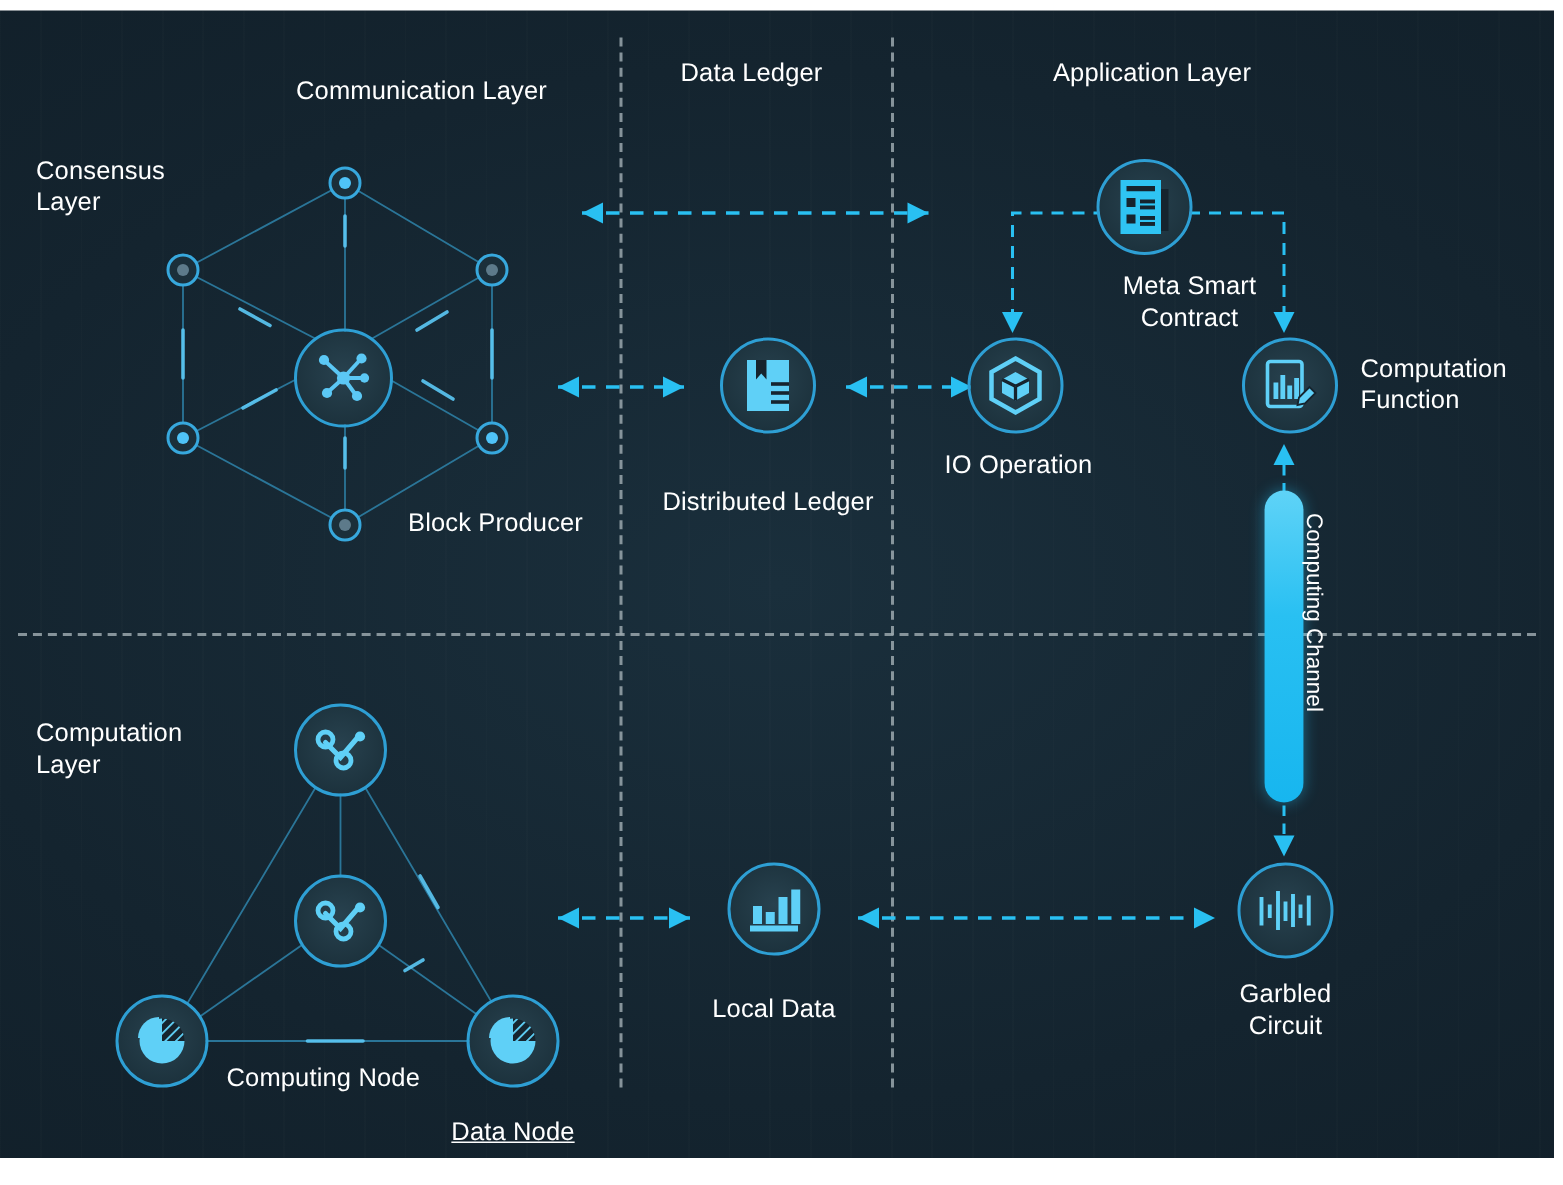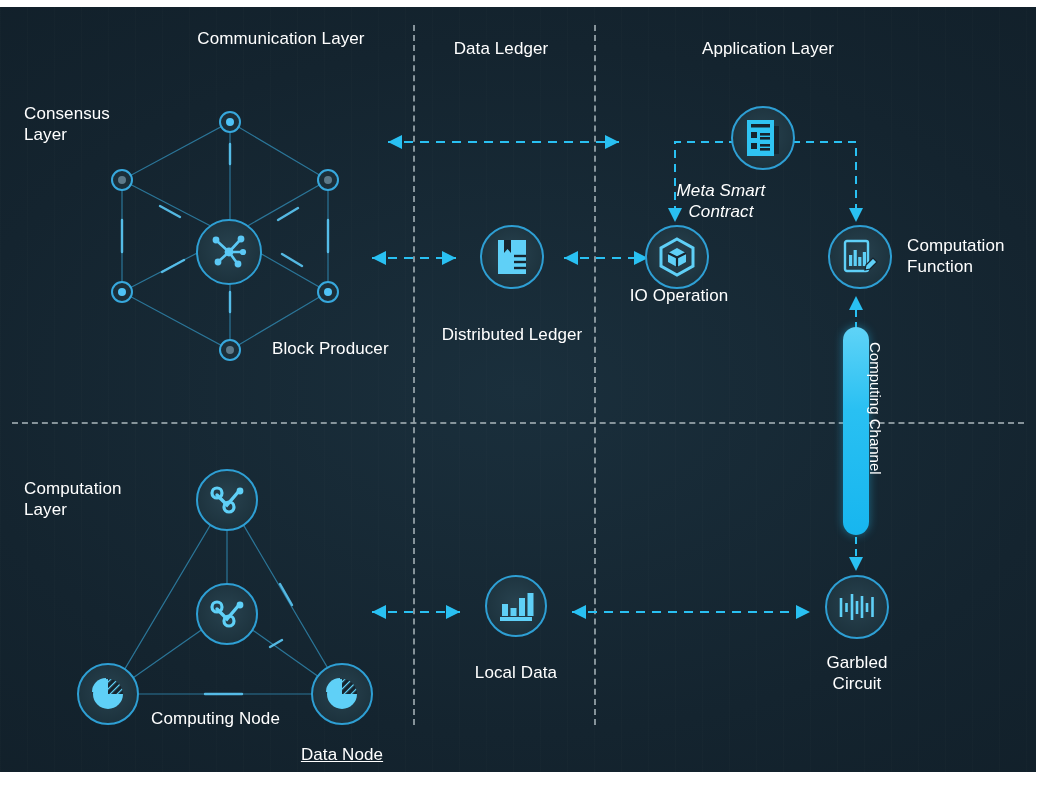--- a/index.html
+++ b/index.html
@@ -88,21 +88,21 @@
 </style>
 </head>
 <body>
 
 <div id="canvas">
 
   <div class="divider-v" style="left:413px;top:18px;height:700px;"></div>
   <div class="divider-v" style="left:594px;top:18px;height:700px;"></div>
   <div class="divider-h" style="left:12px;top:415px;width:1012px;"></div>
 
-  <div class="lbl c" style="left:281px;top:21px;">Communication Layer</div>
+  <div class="lbl c" style="left:281px;top:43px;">Communication Layer</div>
   <div class="lbl c" style="left:501px;top:31px;">Data Ledger</div>
   <div class="lbl c" style="left:768px;top:31px;">Application Layer</div>
 
   <div class="lbl" style="left:24px;top:96px;">Consensus
 Layer</div>
   <div class="lbl" style="left:24px;top:471px;">Computation
 Layer</div>
 
   <svg style="position:absolute;left:100px;top:95px;width:260px;height:290px;">
     <g stroke="#2c7a9e" stroke-width="1.2" fill="none" opacity="0.95">
@@ -201,21 +201,21 @@
     <svg width="40" height="42" viewBox="0 0 40 42">
       <path d="M20,3 L36,12 L36,30 L20,39 L4,30 L4,12 Z" fill="none" stroke="#5fd0f7" stroke-width="3"></path>
       <path d="M20,12 L29,17 L29,26 L20,31 L11,26 L11,17 Z" fill="#5fd0f7"></path>
       <g stroke="#16242e" stroke-width="2.2">
         <line x1="20" y1="21.5" x2="20" y2="31"></line>
         <line x1="11" y1="17" x2="20" y2="21.5"></line>
         <line x1="29" y1="17" x2="20" y2="21.5"></line>
       </g>
     </svg>
   </div>
-  <div class="lbl c" style="left:679px;top:278px;">IO Operation</div>
+  <div class="lbl c" style="left:679px;top:292px;">IO Operation</div>
 
   <svg style="position:absolute;left:663px;top:125px;width:90px;height:95px;">
     <path d="M88,10 L12,10 L12,76" fill="none" stroke="#29c0f2" stroke-width="2" stroke-dasharray="8,6"></path>
     <polygon points="12,90 5,76 19,76" fill="#29c0f2"></polygon>
   </svg>
   <svg style="position:absolute;left:790px;top:125px;width:90px;height:95px;">
     <path d="M2,10 L66,10 L66,76" fill="none" stroke="#29c0f2" stroke-width="2" stroke-dasharray="8,6"></path>
     <polygon points="66,90 59,76 73,76" fill="#29c0f2"></polygon>
   </svg>
 
@@ -227,21 +227,21 @@
         <rect x="7" y="6" width="19" height="3.5"></rect>
         <rect x="7" y="14" width="6" height="6"></rect>
         <rect x="16" y="15" width="10" height="2.6"></rect>
         <rect x="16" y="19" width="10" height="2.6"></rect>
         <rect x="7" y="25" width="6" height="6"></rect>
         <rect x="16" y="26" width="10" height="2.6"></rect>
         <rect x="16" y="30" width="10" height="2.6"></rect>
       </g>
     </svg>
   </div>
-  <div class="lbl c" style="left:721px;top:173px;font-style:italic;">Meta Smart
+  <div class="lbl c" style="left:793px;top:173px;">Meta Smart
 Contract</div>
 
   <div class="node" style="left:828px;top:218px;width:64px;height:64px;">
     <svg width="40" height="40" viewBox="0 0 40 40">
       <rect x="5" y="4" width="23" height="30" rx="2" fill="none" stroke="#5fd0f7" stroke-width="2.4"></rect>
       <g fill="#5fd0f7">
         <rect x="9" y="18" width="3.2" height="11"></rect>
         <rect x="13.6" y="13" width="3.2" height="16"></rect>
         <rect x="18.2" y="20" width="3.2" height="9"></rect>
         <rect x="22.8" y="15" width="3.2" height="14"></rect>

